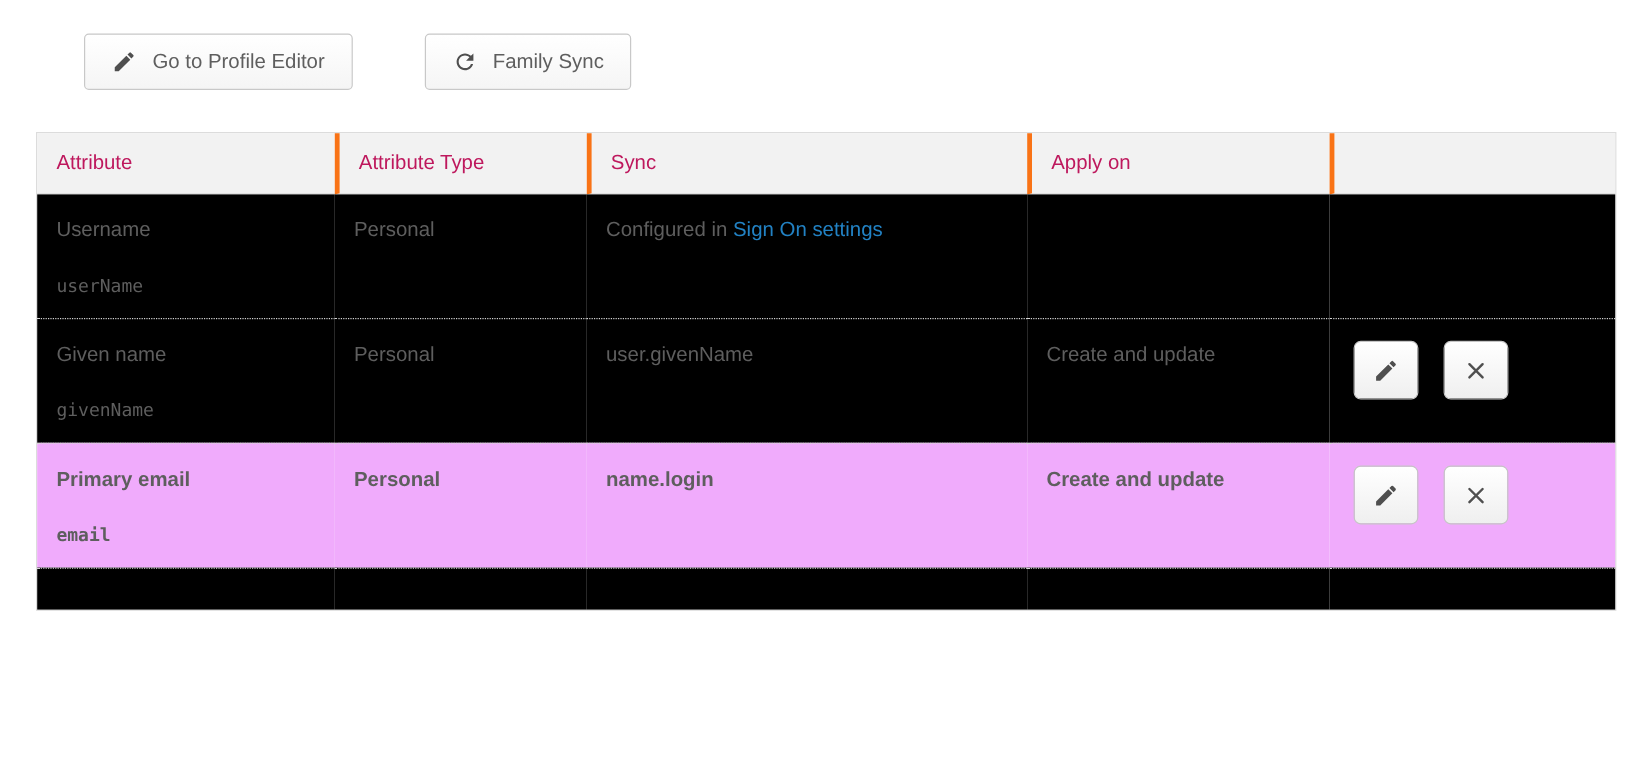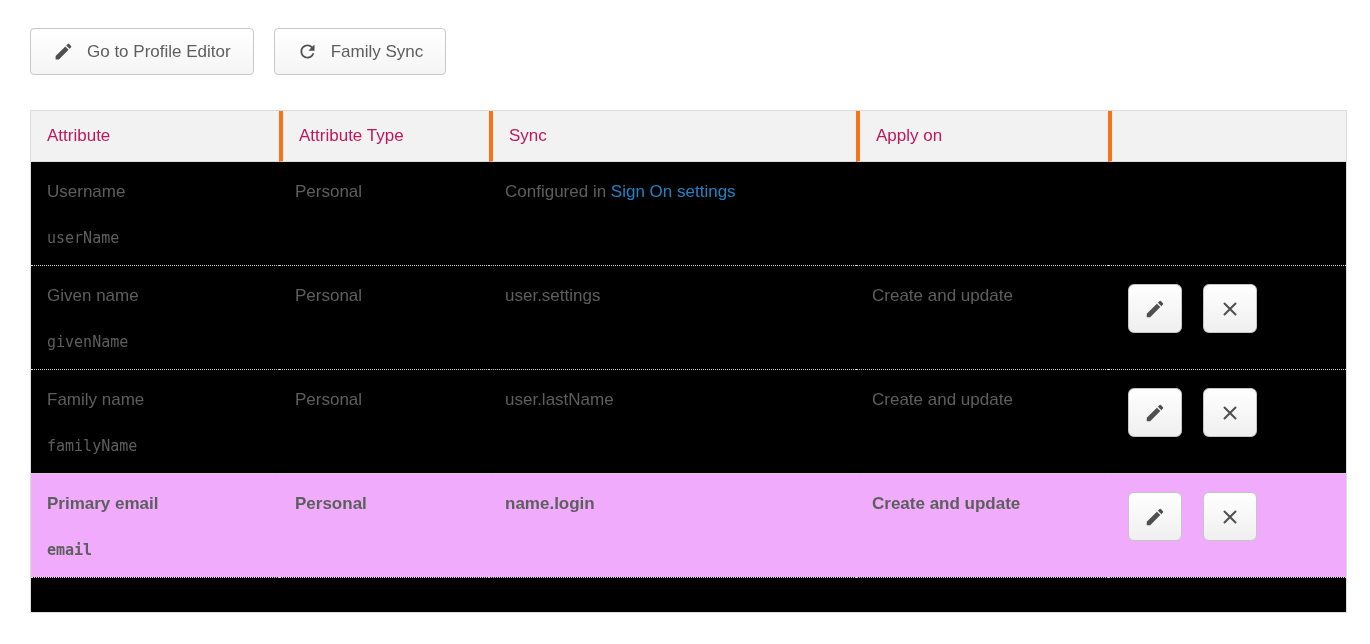--- a/index.html
+++ b/index.html
@@ -13,21 +13,21 @@
   .page { padding: 28px 25px 0 30px; }
 
   
   .toolbar { display: flex; gap: 20px; margin-bottom: 35px; }
   .btn {
     display: inline-flex; align-items: center; gap: 13px;
     height: 47px; padding: 0 22px;
     background: linear-gradient(#ffffff, #f5f5f5);
     border: 1px solid #c8c8c8; border-radius: 4px;
     font-family: "Liberation Sans", sans-serif;
-    font-size: 17px; color: #5e5e5e; cursor: pointer;
+    font-size: 17px; color: #5e5e5e; cursor: pointer; margin-left: 40px;
   }
   .btn svg { width: 21px; height: 21px; fill: #4f4f4f; flex: none; }
 
   
   table.attr-table {
     width: 1315px; border-collapse: separate; border-spacing: 0;
     border: 1px solid #dcdcdc;
     table-layout: fixed;
   }
   thead th {
@@ -111,57 +111,36 @@
         <td></td>
         <td class="actions-cell"></td>
       </tr>
 
       <tr>
         <td>
           <div>Given name</div>
           <div class="attr-variable">givenName</div>
         </td>
         <td>Personal</td>
-        <td>user.settings</td>
+        <td>user.givenName</td>
         <td>Create and update</td>
         <td class="actions-cell">
           <button class="icon-btn">
             <svg viewBox="0 0 24 24" fill="#4f4f4f" aria-hidden="true">
               <path d="M3 17.25V21h3.75L17.81 9.94l-3.75-3.75L3 17.25zM20.71 7.04c.39-.39.39-1.02 0-1.41l-2.34-2.34a1 1 0 0 0-1.41 0l-1.83 1.83 3.75 3.75 1.83-1.83z"></path>
             </svg>
           </button>
           <button class="icon-btn">
             <svg viewBox="0 0 24 24" aria-hidden="true">
               <path d="M6 6 L18 18 M18 6 L6 18" stroke="#4f4f4f" stroke-width="2.2" stroke-linecap="round" fill="none"></path>
             </svg>
           </button>
         </td>
       </tr>
 
-      <tr>
-        <td>
-          <div>Family name</div>
-          <div class="attr-variable">familyName</div>
-        </td>
-        <td>Personal</td>
-        <td>user.lastName</td>
-        <td>Create and update</td>
-        <td class="actions-cell">
-          <button class="icon-btn">
-            <svg viewBox="0 0 24 24" fill="#4f4f4f" aria-hidden="true">
-              <path d="M3 17.25V21h3.75L17.81 9.94l-3.75-3.75L3 17.25zM20.71 7.04c.39-.39.39-1.02 0-1.41l-2.34-2.34a1 1 0 0 0-1.41 0l-1.83 1.83 3.75 3.75 1.83-1.83z"></path>
-            </svg>
-          </button>
-          <button class="icon-btn">
-            <svg viewBox="0 0 24 24" aria-hidden="true">
-              <path d="M6 6 L18 18 M18 6 L6 18" stroke="#4f4f4f" stroke-width="2.2" stroke-linecap="round" fill="none"></path>
-            </svg>
-          </button>
-        </td>
-      </tr>
 
       <tr class="row-highlight">
         <td>
           <div>Primary email</div>
           <div class="attr-variable">email</div>
         </td>
         <td>Personal</td>
         <td>name.login</td>
         <td>Create and update</td>
         <td class="actions-cell">

